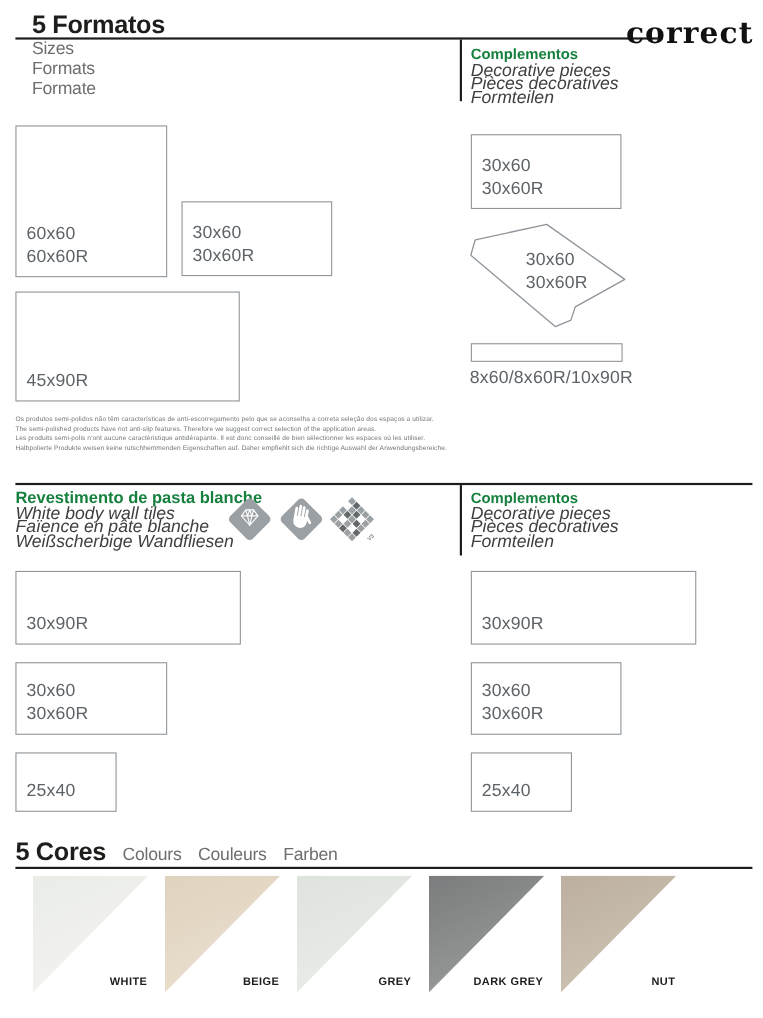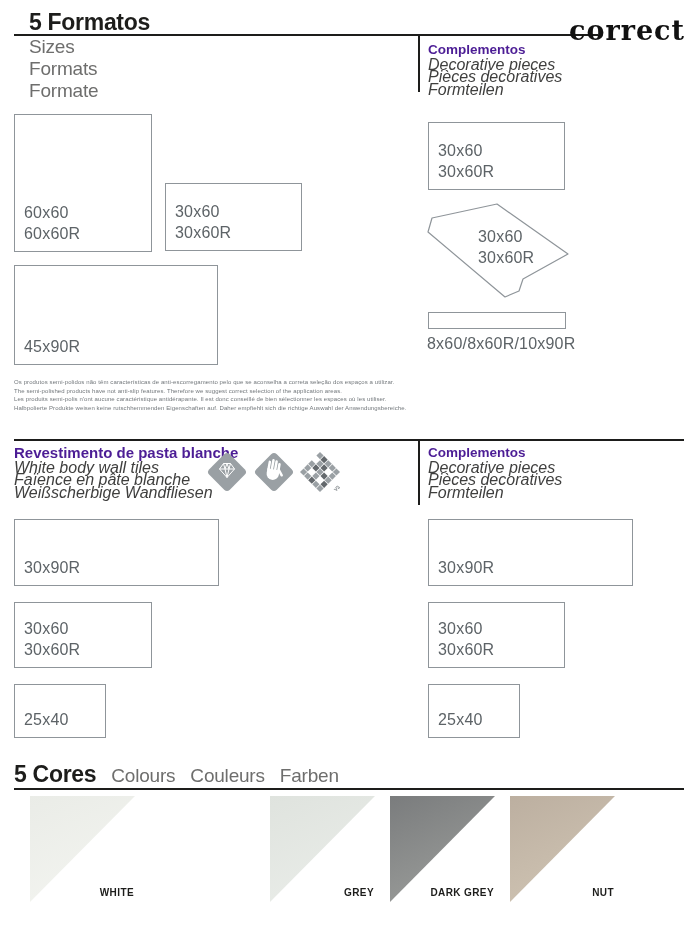--- a/index.html
+++ b/index.html
@@ -3,30 +3,30 @@
 <meta charset="utf-8">
 <style>
   * { margin:0; padding:0; box-sizing:border-box; }
   html,body { background:#fff; }
   body { font-family:"Liberation Sans", sans-serif; color:#1d1d1b; }
   #page { position:relative; width:694px; height:925px; background:#fff; overflow:hidden; }
 
   
   .h1row { position:absolute; left:14px; display:flex; align-items:baseline; white-space:nowrap; }
   .h1 { font-size:23px; font-weight:bold; color:#1d1d1b; letter-spacing:-0.3px; }
-  .h1sub { font-size:19px; color:#6e6e6d; margin-left:15px; letter-spacing:-0.2px; }
+  .h1sub { font-size:16px; color:#6e6e6d; margin-left:15px; letter-spacing:-0.2px; }
   .rule { position:absolute; height:2px; background:#1d1d1b; }
   .vrule { position:absolute; width:2px; background:#1d1d1b; }
 
   .logo { position:absolute; top:15px; right:9px; font-family:"DejaVu Serif", serif;
           font-weight:bold; font-size:27px; letter-spacing:1px; color:#111; }
 
   
   .colhead { position:absolute; line-height:12.5px; }
-  .colhead .t  { font-size:13.5px; font-weight:bold; color:#4c1d95; display:block; margin-bottom:2px; }
+  .colhead .t  { font-size:13.5px; font-weight:bold; color:#15803d; display:block; margin-bottom:2px; }
   .colhead .l  { font-size:16px; color:#3f3f3e; display:block;font-style:italic; }
   .colhead.big .t { font-size:15px; }
 
   
   .tile { position:absolute; border:1px solid #8f959a; background:#fff;
           display:flex; flex-direction:column; justify-content:flex-end;
           padding:6px 9px 7px 9px; }
   .tile span { font-size:16px; line-height:21px; color:#5d6367; letter-spacing:0.2px; }
   .freelabel { position:absolute; font-size:16px; color:#5d6367; letter-spacing:0.2px; line-height:21px; }
 
@@ -197,20 +197,24 @@
     <span class="h1sub">Colours</span>
     <span class="h1sub">Couleurs</span>
     <span class="h1sub">Farben</span>
   </div>
   <div class="rule" style="left:14px; top:788px; width:670px;"></div>
 
   <div class="swatch" style="left:14px;">
     <div class="tri" style="background: linear-gradient(155deg, rgb(234, 236, 231) 0%, rgb(244, 245, 241) 100%);"></div>
     <span class="lab">WHITE</span>
   </div>
+  <div class="swatch" style="left:134px;">
+    <div class="tri" style="background: linear-gradient(155deg, rgb(224, 211, 191) 0%, rgb(235, 225, 208) 100%);"></div>
+    <span class="lab">BEIGE</span>
+  </div>
   <div class="swatch" style="left:254px;">
     <div class="tri" style="background: linear-gradient(155deg, rgb(223, 227, 222) 0%, rgb(235, 238, 234) 100%);"></div>
     <span class="lab">GREY</span>
   </div>
   <div class="swatch" style="left:374px;">
     <div class="tri" style="background: linear-gradient(155deg, rgb(122, 124, 125) 0%, rgb(160, 162, 159) 100%);"></div>
     <span class="lab">DARK GREY</span>
   </div>
   <div class="swatch" style="left:494px;">
     <div class="tri" style="background: linear-gradient(155deg, rgb(188, 175, 160) 0%, rgb(210, 199, 182) 100%);"></div>

